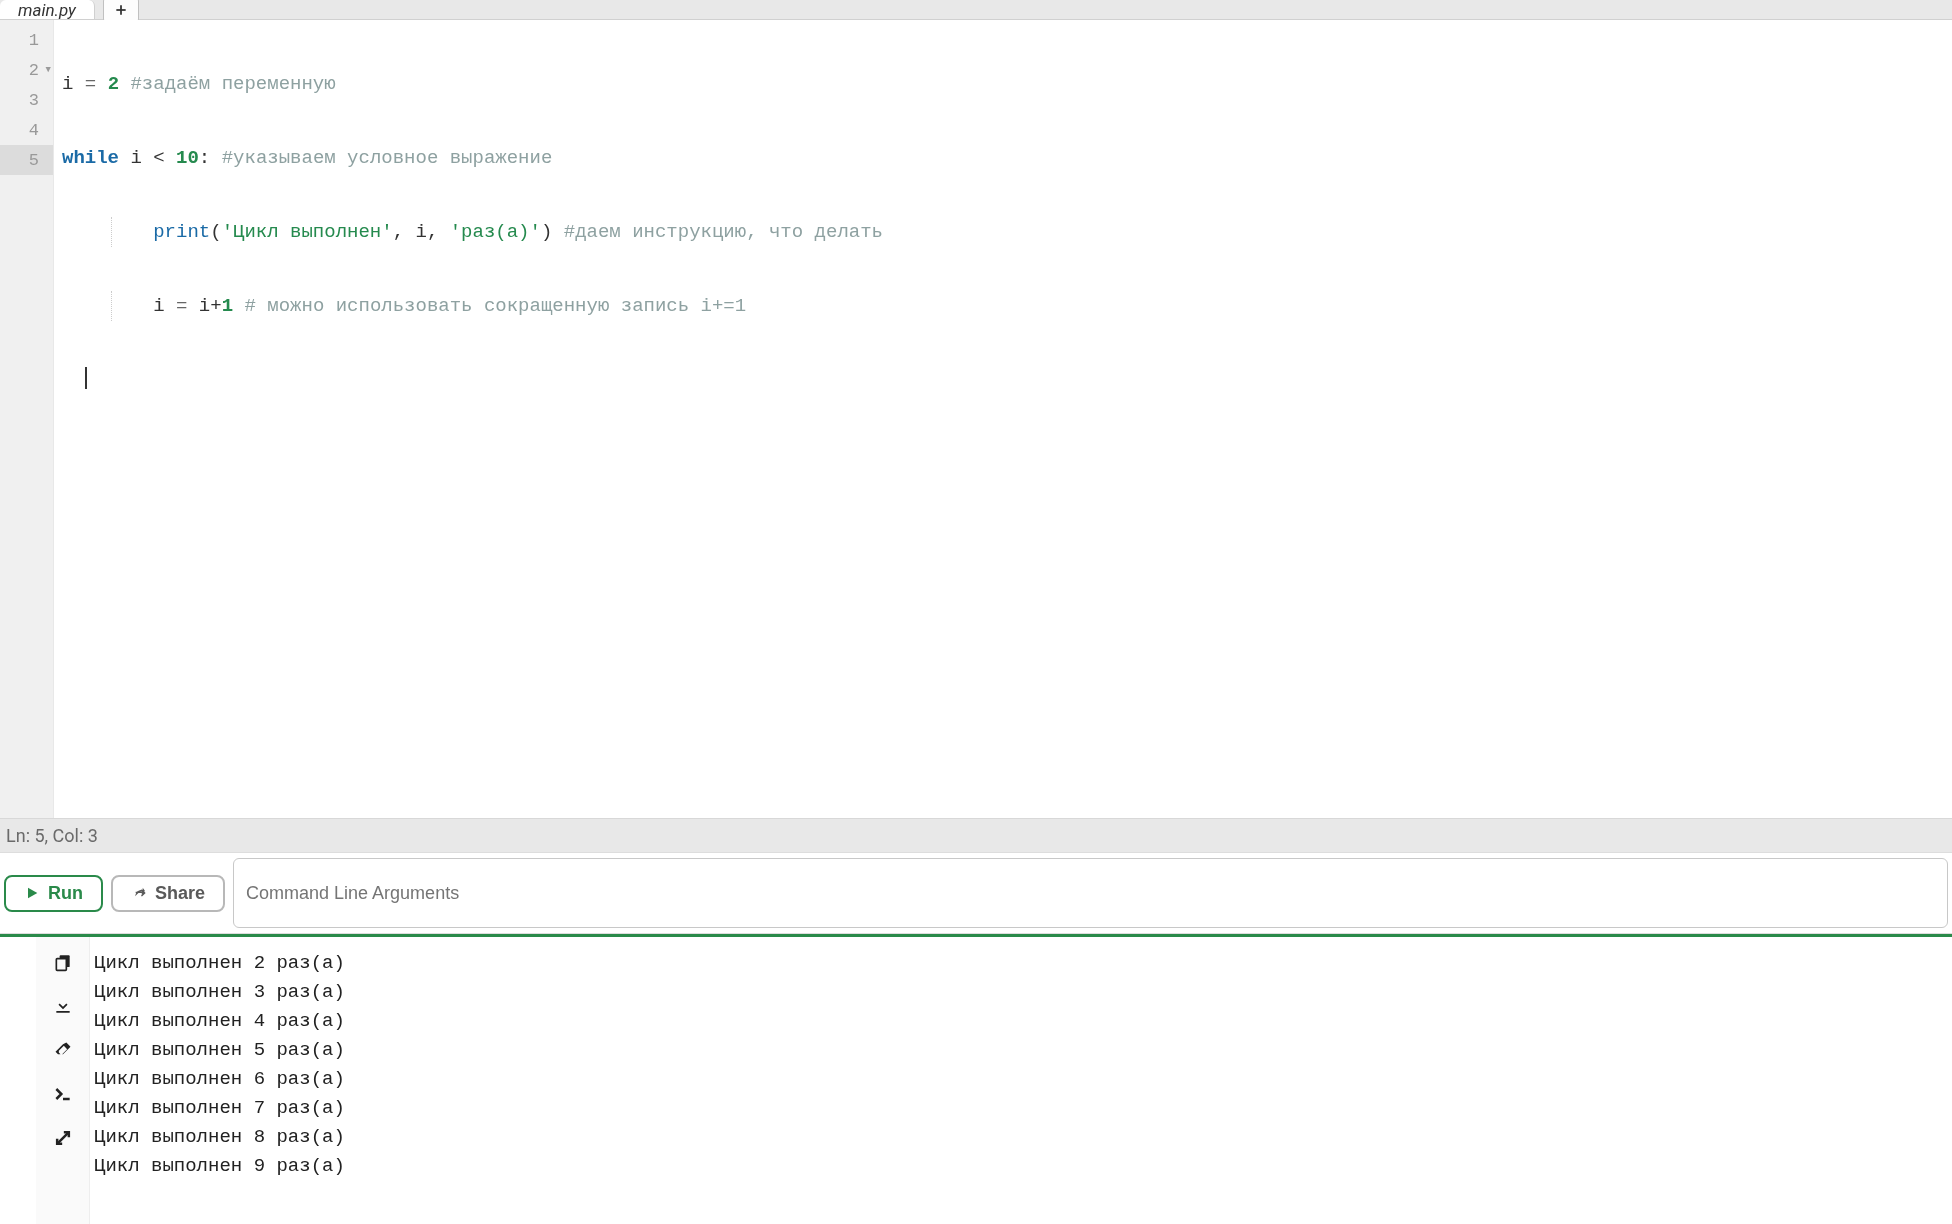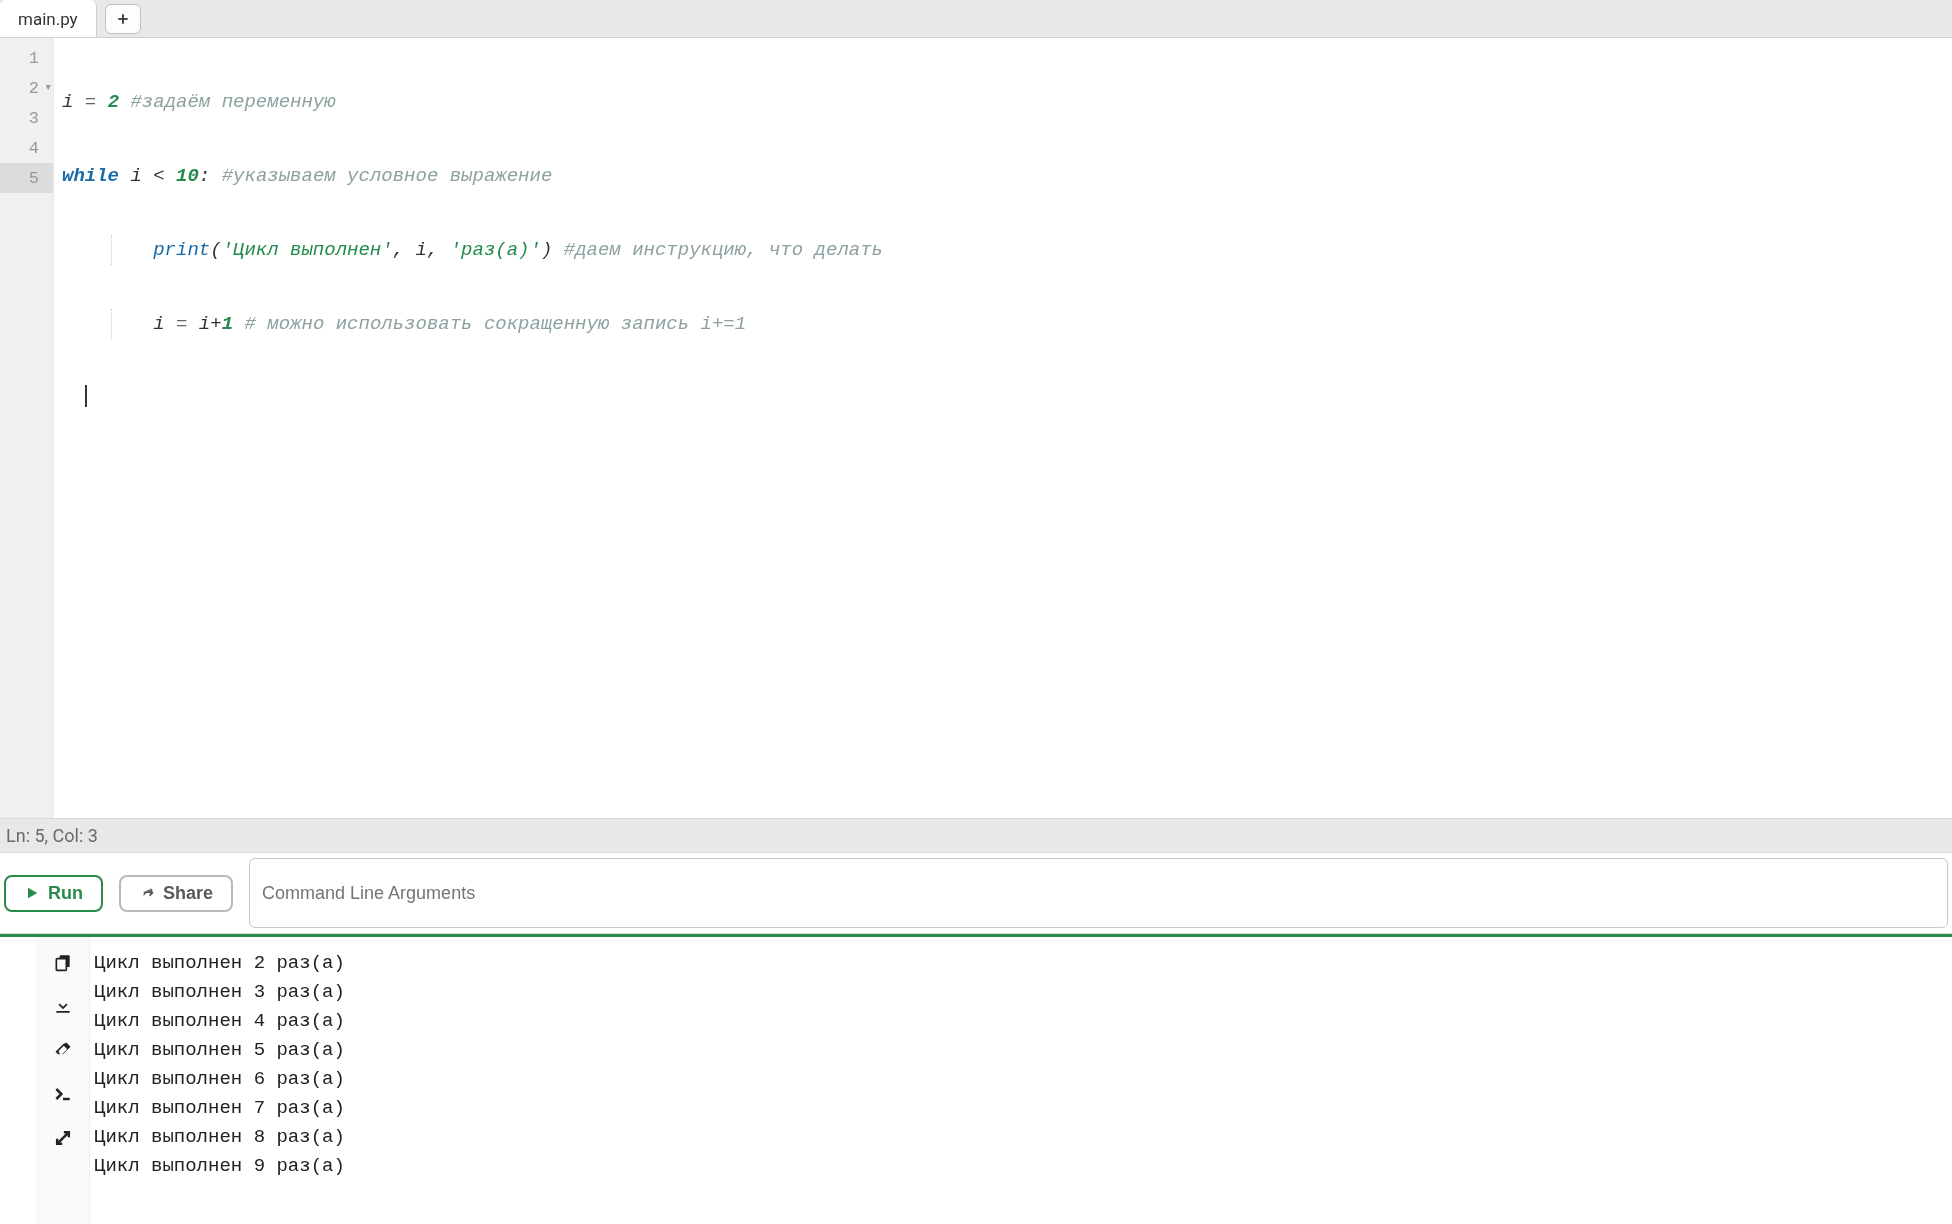--- a/index.html
+++ b/index.html
@@ -9,22 +9,23 @@
       color: #333;
       height: 100vh;
       display: flex;
       flex-direction: column;
       overflow: hidden;
     }
     .tab-bar {
       background: #e8e8e8;
       display: flex;
       align-items: center;
-      height: 38px;
+      height: 20px;
       border-bottom: 1px solid #d0d0d0;
+      font-style: italic;
     }
     .tab {
       background: #fff;
       padding: 8px 18px;
       border-right: 1px solid #d0d0d0;
       border-top-left-radius: 6px;
       border-top-right-radius: 6px;
       font-size: 17px;
       color: #333;
       cursor: pointer;
@@ -87,21 +88,20 @@
       padding: 5px 8px;
       font-family: Menlo, Monaco, Consolas, "Courier New", monospace;
       font-size: 19px;
       white-space: pre;
       position: relative;
     }
     .code-line {
       height: 30px;
       line-height: 30px;
       position: relative;
-      font-style: italic;
     }
     .indent-guide {
       position: absolute;
       left: 0;
       top: 0;
       bottom: 0;
       border-left: 1px dotted #ccc;
     }
     .tok-var { color: #333; }
     .tok-op  { color: #333; }
@@ -125,21 +125,21 @@
       background: #e8e8e8;
       padding: 6px 6px;
       font-size: 18px;
       color: #6a6a6a;
       border-top: 1px solid #d8d8d8;
     }
     .toolbar {
       display: flex;
       align-items: center;
       padding: 5px 4px;
-      gap: 16px;
+      gap: 8px;
       border-top: 1px solid #ddd;
       border-bottom: 1px solid #ddd;
       background: #fff;
     }
     .btn {
       display: flex;
       align-items: center;
       gap: 8px;
       border: 2px solid #b8b8b8;
       background: #fff;

